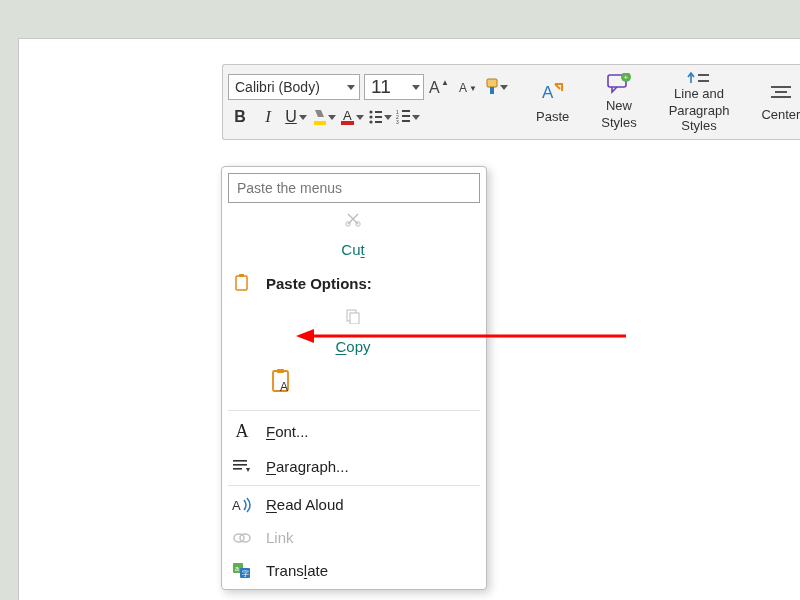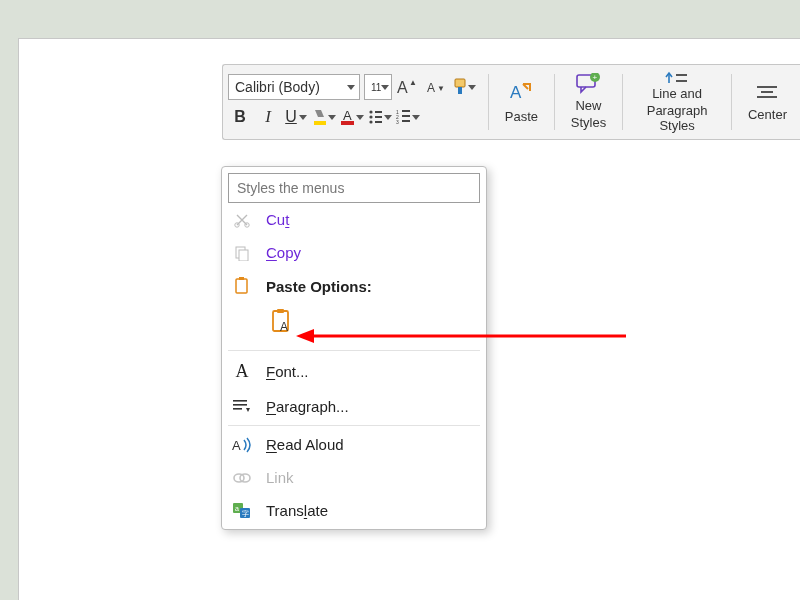--- a/index.html
+++ b/index.html
@@ -46,23 +46,23 @@
     justify-content: center;
     padding: 2px 6px 2px 2px;
   }
   .tb-row { display: flex; align-items: center; gap: 4px; height: 30px; }
   .font-name {
     width: 132px; height: 26px; border: 1px solid #a9a9a9; background:#fff;
     display:flex; align-items:center; justify-content:space-between; padding:0 4px 0 6px;
     font-size: 14px;
   }
   .font-size {
-    width: 28px; height: 26px; border: 1px solid #a9a9a9; background:#fff;
+    width: 60px; height: 26px; border: 1px solid #a9a9a9; background:#fff;
     display:flex; align-items:center; justify-content:space-between; padding:0 3px 0 6px;
-    font-size: 10px;
+    font-size: 19px;
   }
   .caret {
     width:0;height:0;border-left:4px solid transparent;border-right:4px solid transparent;border-top:5px solid #555;
   }
   .icon-btn { width:24px; height:24px; display:flex; align-items:center; justify-content:center; }
   .split { display:flex; align-items:center; }
   .split .caret { margin-left:2px; }
   .sep { width:1px; background:#d0d0d0; margin:6px 6px; }
   .big-btn {
     display:flex; flex-direction:column; align-items:center; justify-content:center;
@@ -85,21 +85,21 @@
   .search {
     width:100%; height:30px; border:1px solid #9d9d9d; padding:0 8px;
     color:#777; font-size:14px; display:flex; align-items:center;
   }
   .item {
     display:flex; align-items:center; gap:14px;
     padding: 8px 6px 8px 4px;
     font-size:15px;
     color:#222;
   }
-  .item.disabled { color:#6d28d9; }
+  .item.disabled { color:#0f766e;flex-direction:column; }
   .item .ic { width:20px; display:flex; justify-content:center; }
   .item .arrow { margin-left:auto; font-size:16px; color:#444; }
   .mnemonic { text-decoration: underline; text-underline-offset: 2px; }
   .item.header { font-weight:700; }
   .paste-row { padding-left: 42px; padding-top:6px; padding-bottom:10px; }
   .divider { height:1px; background:#e2e2e2; margin:2px 0; }
   
   .arrow-annot {
     position:absolute;
     top: 329px;
@@ -241,52 +241,52 @@
       <rect x="3" y="4" width="20" height="2" fill="#555"></rect>
       <rect x="7" y="9" width="12" height="2" fill="#555"></rect>
       <rect x="3" y="14" width="20" height="2" fill="#555"></rect>
     </svg>
     <span class="lbl">Center</span>
   </div>
 </div>
 
 <div class="ctx">
   <div class="search">
-    <span>Styles the menus</span>
+    <span>Paste the menus</span>
   </div>
 
   <div class="item disabled">
     <span class="ic">
       <svg width="16" height="16">
           <path d="M3 3 L13 13 M13 3 L3 13" stroke="#bcbcbc" stroke-width="1.4"></path>
           <circle cx="3" cy="13" r="2.2" fill="none" stroke="#bcbcbc"></circle>
           <circle cx="13" cy="13" r="2.2" fill="none" stroke="#bcbcbc"></circle>
         </svg>
     </span>
     <span>Cu<span class="mnemonic">t</span></span>
   </div>
 
+  <div class="item header">
+    <span class="ic">
+      <svg width="16" height="18">
+          <rect x="2" y="2" width="11" height="14" rx="1" fill="none" stroke="#e48b1a" stroke-width="1.5"></rect>
+          <rect x="5" y="0" width="5" height="3" fill="#e48b1a"></rect>
+        </svg>
+    </span>
+    <span>Paste Options:</span>
+  </div>
+
   <div class="item disabled">
     <span class="ic">
       <svg width="16" height="16">
           <rect x="2" y="2" width="9" height="11" fill="none" stroke="#bcbcbc"></rect>
           <rect x="5" y="5" width="9" height="11" fill="#fff" stroke="#bcbcbc"></rect>
         </svg>
     </span>
     <span><span class="mnemonic">C</span>opy</span>
-  </div>
-
-  <div class="item header">
-    <span class="ic">
-      <svg width="16" height="18">
-          <rect x="2" y="2" width="11" height="14" rx="1" fill="none" stroke="#e48b1a" stroke-width="1.5"></rect>
-          <rect x="5" y="0" width="5" height="3" fill="#e48b1a"></rect>
-        </svg>
-    </span>
-    <span>Paste Options:</span>
   </div>
 
   <div class="paste-row">
     <span>
       <svg width="26" height="26">
         <rect x="3" y="2" width="15" height="20" rx="1.5" fill="none" stroke="#e48b1a" stroke-width="1.8"></rect>
         <rect x="7" y="0" width="7" height="4" rx="1" fill="#e48b1a"></rect>
         <text x="10" y="22" font-size="12" fill="#333">A</text>
       </svg>
     </span>

